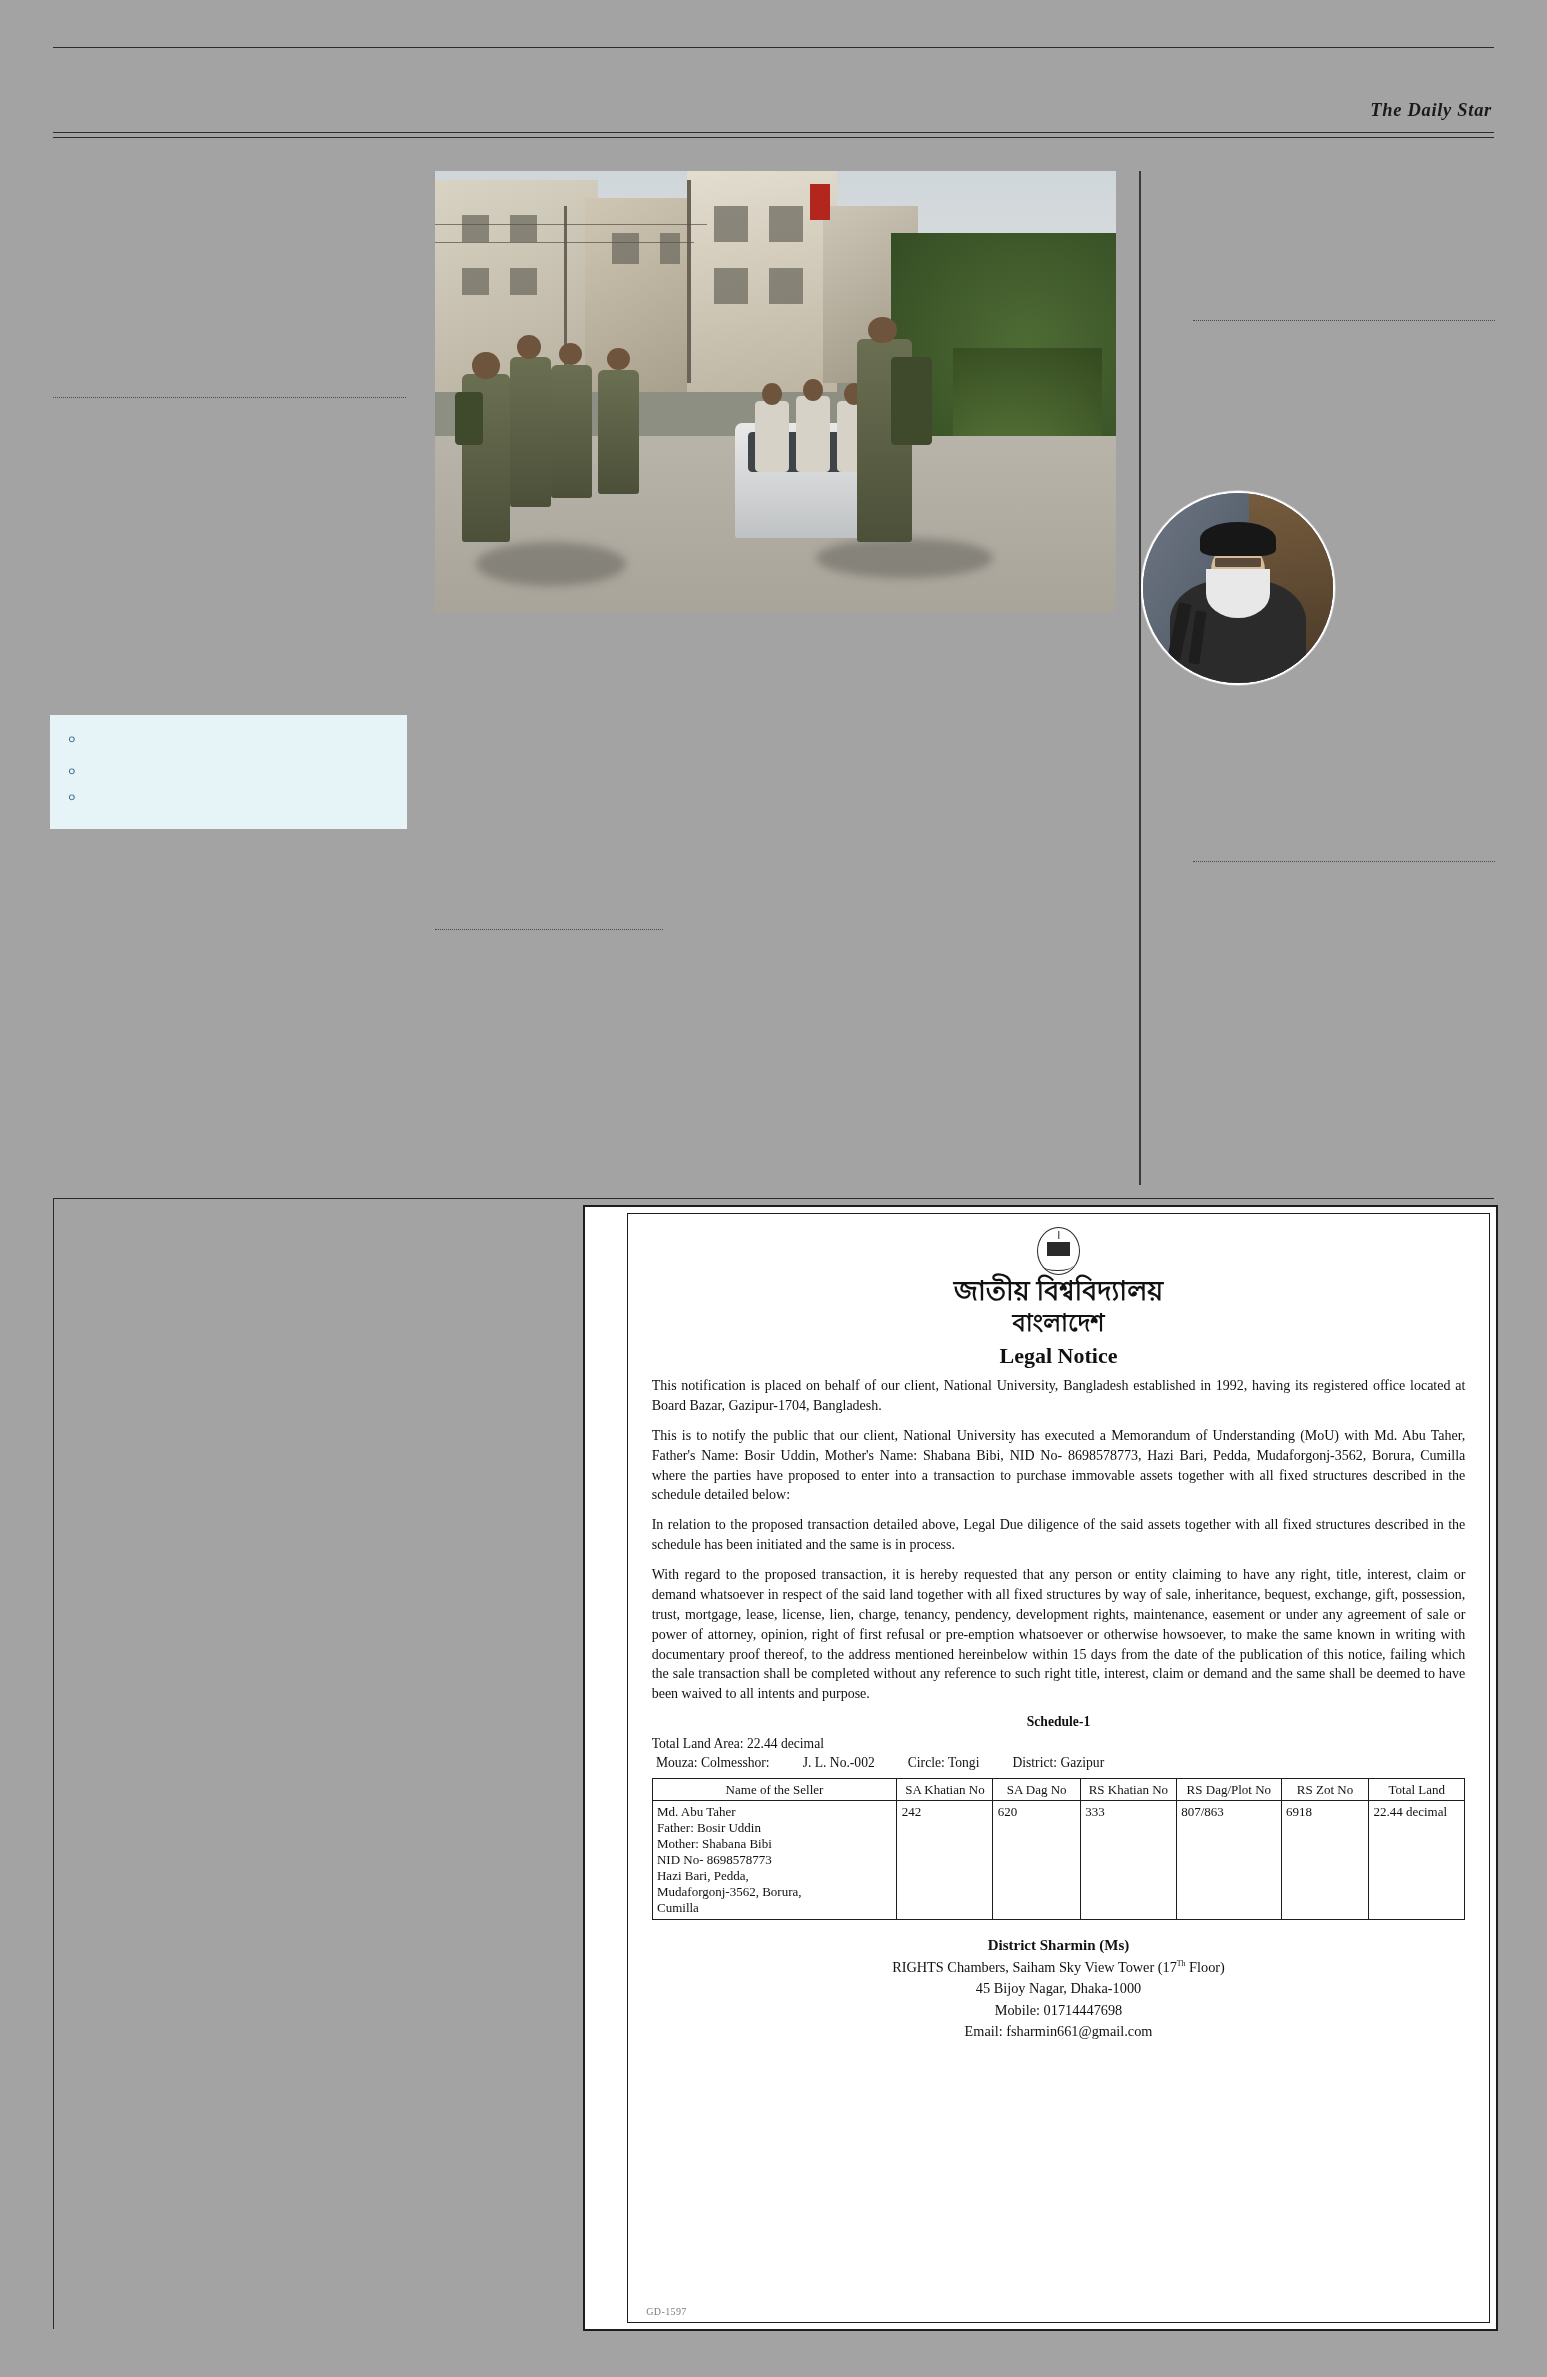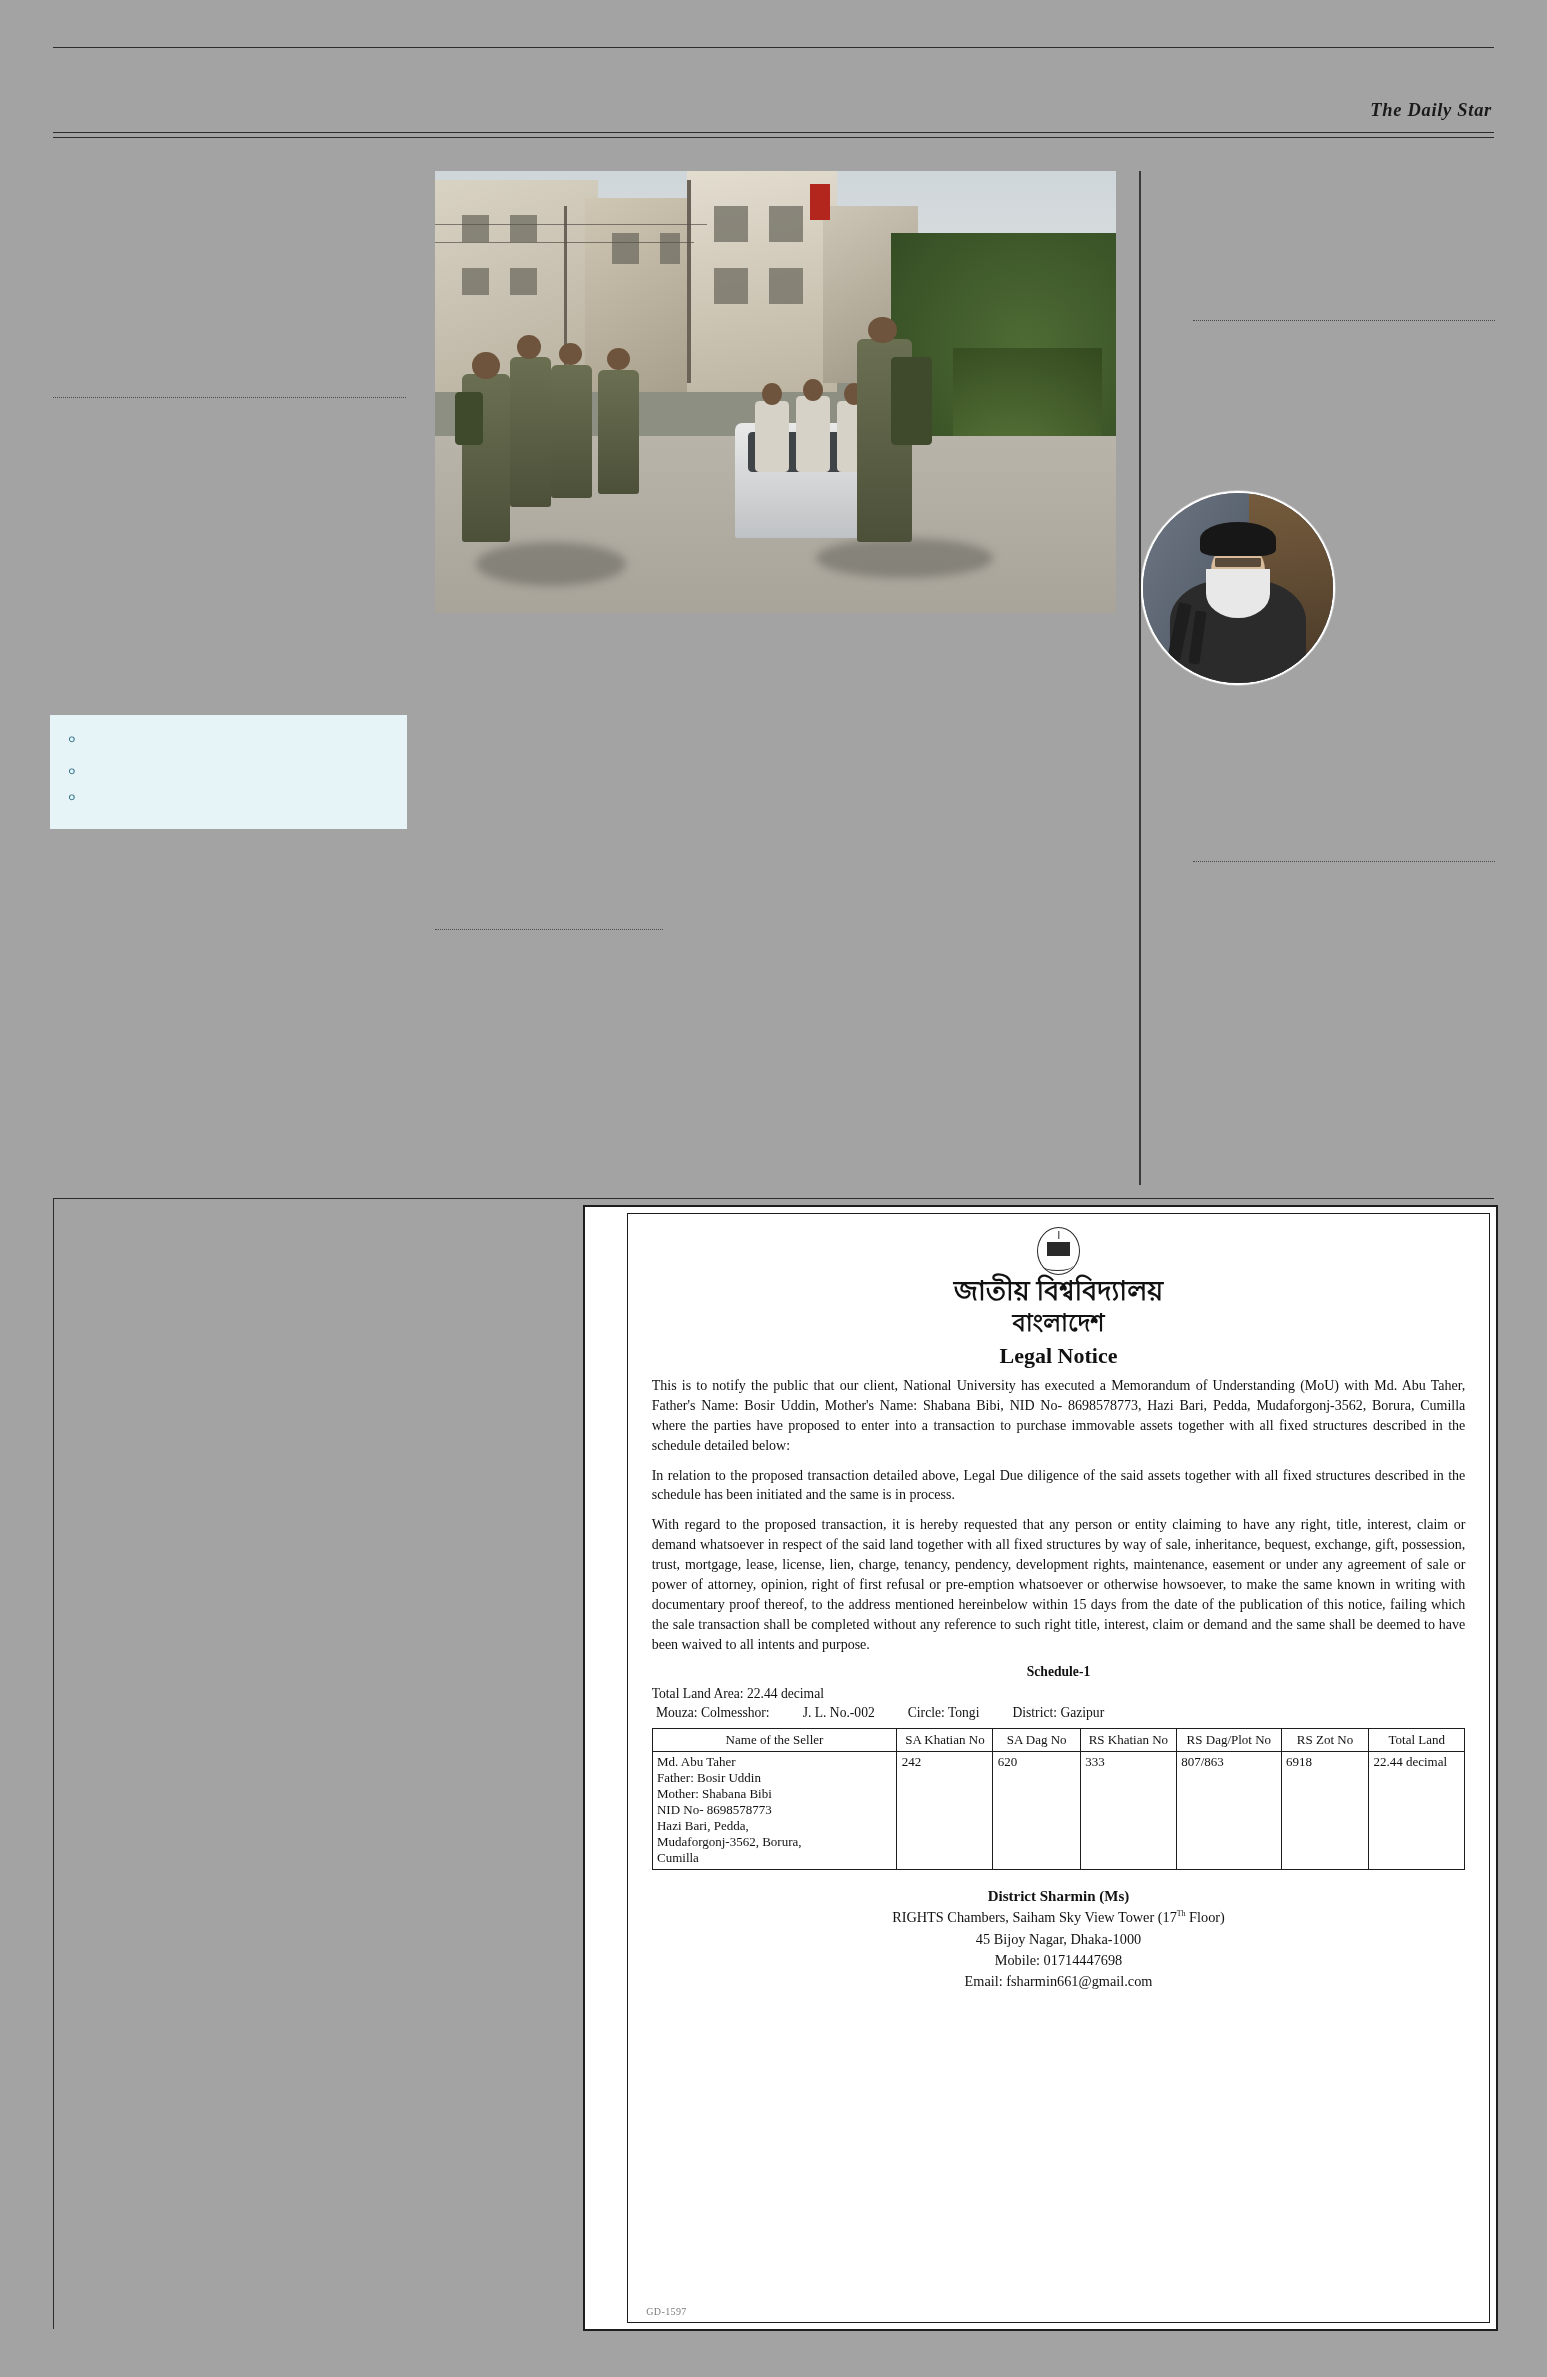--- a/index.html
+++ b/index.html
@@ -179,20 +179,21 @@
     <div class="notice-inner">
       <div class="logo">
         <div class="ray"></div>
           <div class="book"></div>
           <div class="arc"></div>
       </div>
       <div class="nu-title">জাতীয় বিশ্ববিদ্যালয়</div>
       <div class="nu-sub">বাংলাদেশ</div>
       <div class="legal-hd">Legal Notice</div>
 
+      <p class="para">This notification is placed on behalf of our client, National University, Bangladesh established in 1992, having its registered office located at Board Bazar, Gazipur-1704, Bangladesh.</p>
       <p class="para">This is to notify the public that our client, National University has executed a Memorandum of Understanding (MoU) with Md. Abu Taher, Father's Name: Bosir Uddin, Mother's Name: Shabana Bibi, NID No- 8698578773, Hazi Bari, Pedda, Mudaforgonj-3562, Borura, Cumilla where the parties have proposed to enter into a transaction to purchase immovable assets together with all fixed structures described in the schedule detailed below:</p>
       <p class="para">In relation to the proposed transaction detailed above, Legal Due diligence of the said assets together with all fixed structures described in the schedule has been initiated and the same is in process.</p>
       <p class="para">With regard to the proposed transaction, it is hereby requested that any person or entity claiming to have any right, title, interest, claim or demand whatsoever in respect of the said land together with all fixed structures by way of sale, inheritance, bequest, exchange, gift, possession, trust, mortgage, lease, license, lien, charge, tenancy, pendency, development rights, maintenance, easement or under any agreement of sale or power of attorney, opinion, right of first refusal or pre-emption whatsoever or otherwise howsoever, to make the same known in writing with documentary proof thereof, to the address mentioned hereinbelow within 15 days from the date of the publication of this notice, failing which the sale transaction shall be completed without any reference to such right title, interest, claim or demand and the same shall be deemed to have been waived to all intents and purpose.</p>
 
       <div class="sched-hd">Schedule-1</div>
       <div class="sched-line">Total Land Area: 22.44 decimal</div>
       <div class="sched-row">
         <span>Mouza: Colmesshor:</span>
         <span>J. L. No.-002</span>
         <span>Circle:  Tongi</span>

